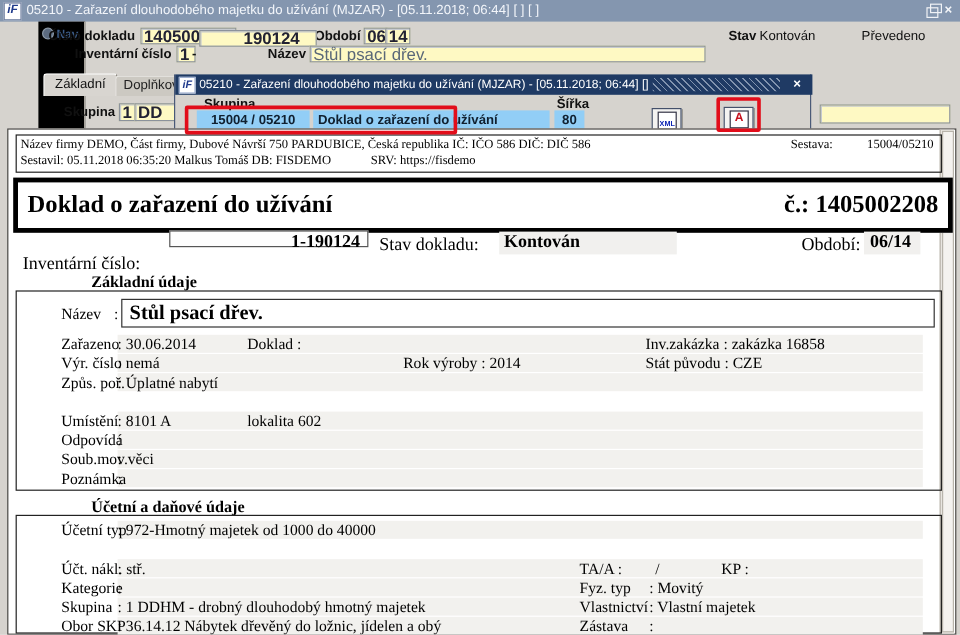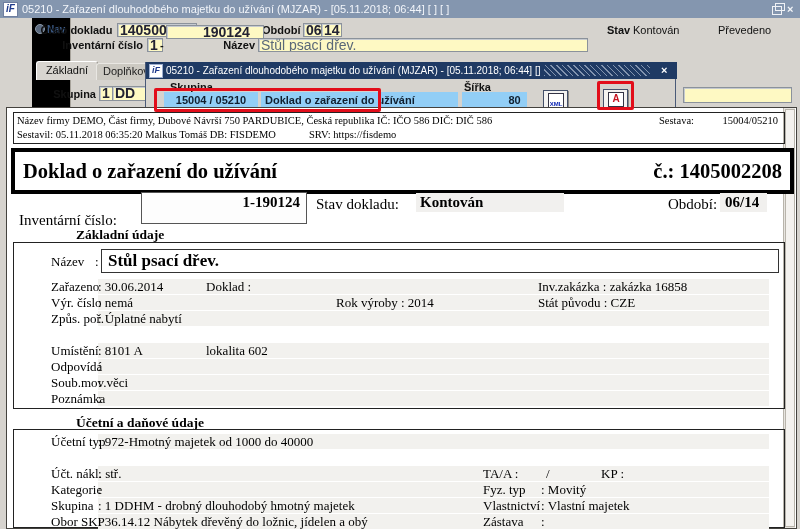--- a/index.html
+++ b/index.html
@@ -115,21 +115,21 @@
     <div class="abs ptitle">
       <div class="abs plogo" style="left:3px;top:2px;">iF</div>
       <div class="abs ptext" style="left:20px;top:3px;width:374px;">05210 - Zařazení dlouhodobého majetku do užívání (MJZAR) - [05.11.2018; 06:44] [] []</div>
       <div class="abs hatch" style="left:398px;top:3px;width:106px;height:11px;"></div>
       <div class="abs pclose" style="left:515px;top:2px;">×</div>
     </div>
     <div class="abs lbl" style="left:24px;top:19px;">Skupina</div>
     <div class="abs lbl" style="left:318px;top:19px;">Šířka</div>
     <div class="abs bluecell" style="left:18px;top:30px;width:94px;height:16px;text-align:center;">15004 / 05210</div>
     <div class="abs bluecell" style="left:115px;top:30px;width:193px;height:16px;padding-left:4px;">Doklad o zařazení do užívání</div>
-    <div class="abs bluecell" style="left:316px;top:30px;width:25px;height:16px;text-align:center;padding-left:40px;">80</div>
+    <div class="abs bluecell" style="left:316px;top:30px;width:25px;height:16px;text-align:center;">80</div>
     <div class="abs iconbtn" style="left:397px;top:28px;width:23px;height:18px;">
       <div class="abs docshape" style="left:4px;top:2px;width:14px;height:13px;">
         <div class="abs xmlglyph" style="left:0;top:6px;width:14px;">XML</div>
       </div>
     </div>
     <div class="abs iconbtn" style="left:457px;top:27px;width:23px;height:18px;">
       <div class="abs docshape" style="left:4px;top:2px;width:14px;height:13px;">
         <div class="abs pdfA" style="left:0;top:0;width:14px;">A</div>
       </div>
     </div>
@@ -147,21 +147,21 @@
       <div class="abs" style="left:3px;top:15px;white-space:nowrap;">Sestavil: 05.11.2018 06:35:20 Malkus Tomáš  DB: FISDEMO</div>
       <div class="abs" style="left:295px;top:15px;">SRV: https://fisdemo</div>
     </div>
 
     <div class="abs blacktitle">
       <div class="abs bigtitle" style="left:8px;top:0;">Doklad o zařazení do užívání</div>
       <div class="abs bigtitle" style="right:8px;top:0;">č.: 1405002208</div>
     </div>
 
     <div class="abs info15" style="left:12px;top:87px;margin-top:16px;">Inventární číslo:</div>
-    <div class="abs invbox" style="left:134px;top:84px;width:166px;height:32px;">1-190124</div>
+    <div class="abs invbox" style="left:134px;top:84px;width:166px;height:14px;">1-190124</div>
     <div class="abs info15" style="left:309px;top:87px;">Stav dokladu:</div>
     <div class="abs info15 gbg b" style="left:409px;top:85px;width:148px;height:19px;padding-left:4px;box-sizing:border-box;">Kontován</div>
     <div class="abs info15" style="left:661px;top:87px;">Období:</div>
     <div class="abs info15 gbg b" style="left:713px;top:85px;width:47px;height:19px;padding-left:5px;box-sizing:border-box;">06/14</div>
 
     <div class="abs sech" style="left:69px;top:120px;">Základní údaje</div>
     <div class="abs secbox" style="left:6px;top:134px;width:770px;height:165px;"></div>
     <div class="abs rrow" style="top:146px;">
       <span class="abs rl">Název</span>
       <span class="abs" style="left:88px;">:</span>

